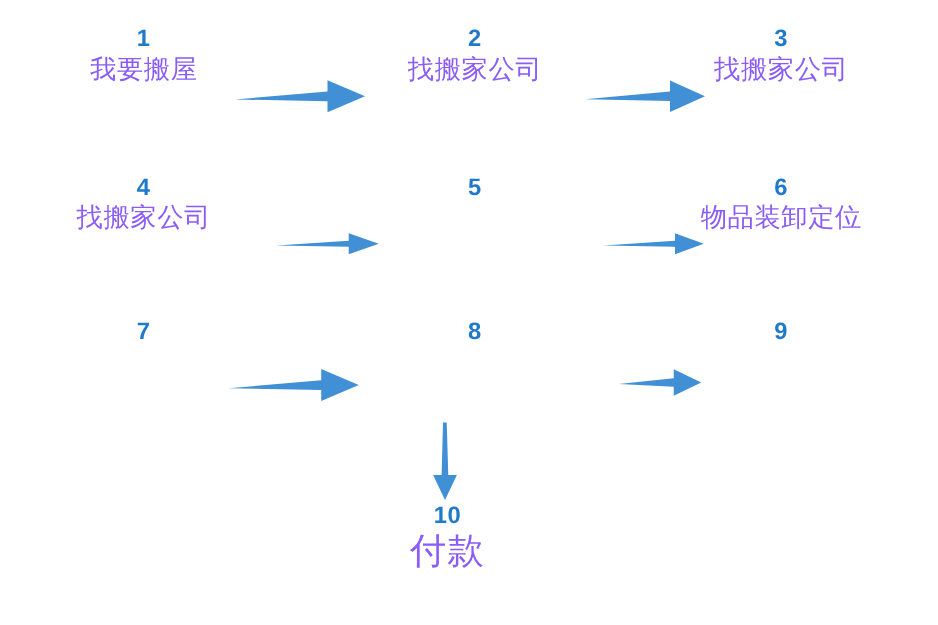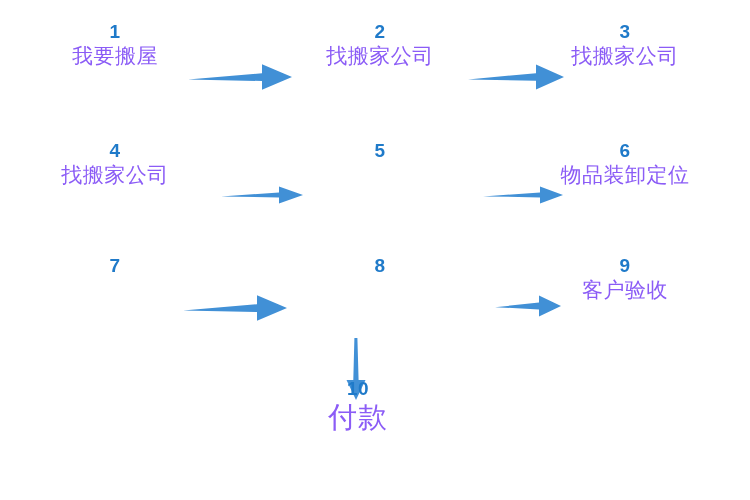--- a/index.html
+++ b/index.html
@@ -121,27 +121,26 @@
   </div>
 
   <div class="arrow" style="left:495px;top:293px;">
     <svg width="66" height="26" viewBox="0 0 66 26" aria-hidden="true">
       <path d="M0 14.2 L44 9.6 L44 2.4 L66 13.0 L44 23.6 L44 16.4 Z" fill="#4190d6"></path>
     </svg>
   </div>
 
   <div class="node" style="left:625px;top:256px;">
     <span class="num">9</span>
-    <span class="label">客户验收</span>
   </div>
 
   <div class="arrow" style="left:344px;top:338px;">
     <svg width="24" height="62" viewBox="0 0 24 62" aria-hidden="true">
       <path d="M10.4 0 L13.4 0 L14.6 42 L21.5 42 L12.0 62 L2.5 42 L9.3 42 Z" fill="#4190d6"></path>
     </svg>
   </div>
 
-  <div class="node big" style="left:358px;top:379px;">
+  <div class="node big" style="left:358px;top:403px;">
     <span class="num">10</span>
     <span class="label">付款</span>
   </div>
 
 </div>
 
 </body></html>

